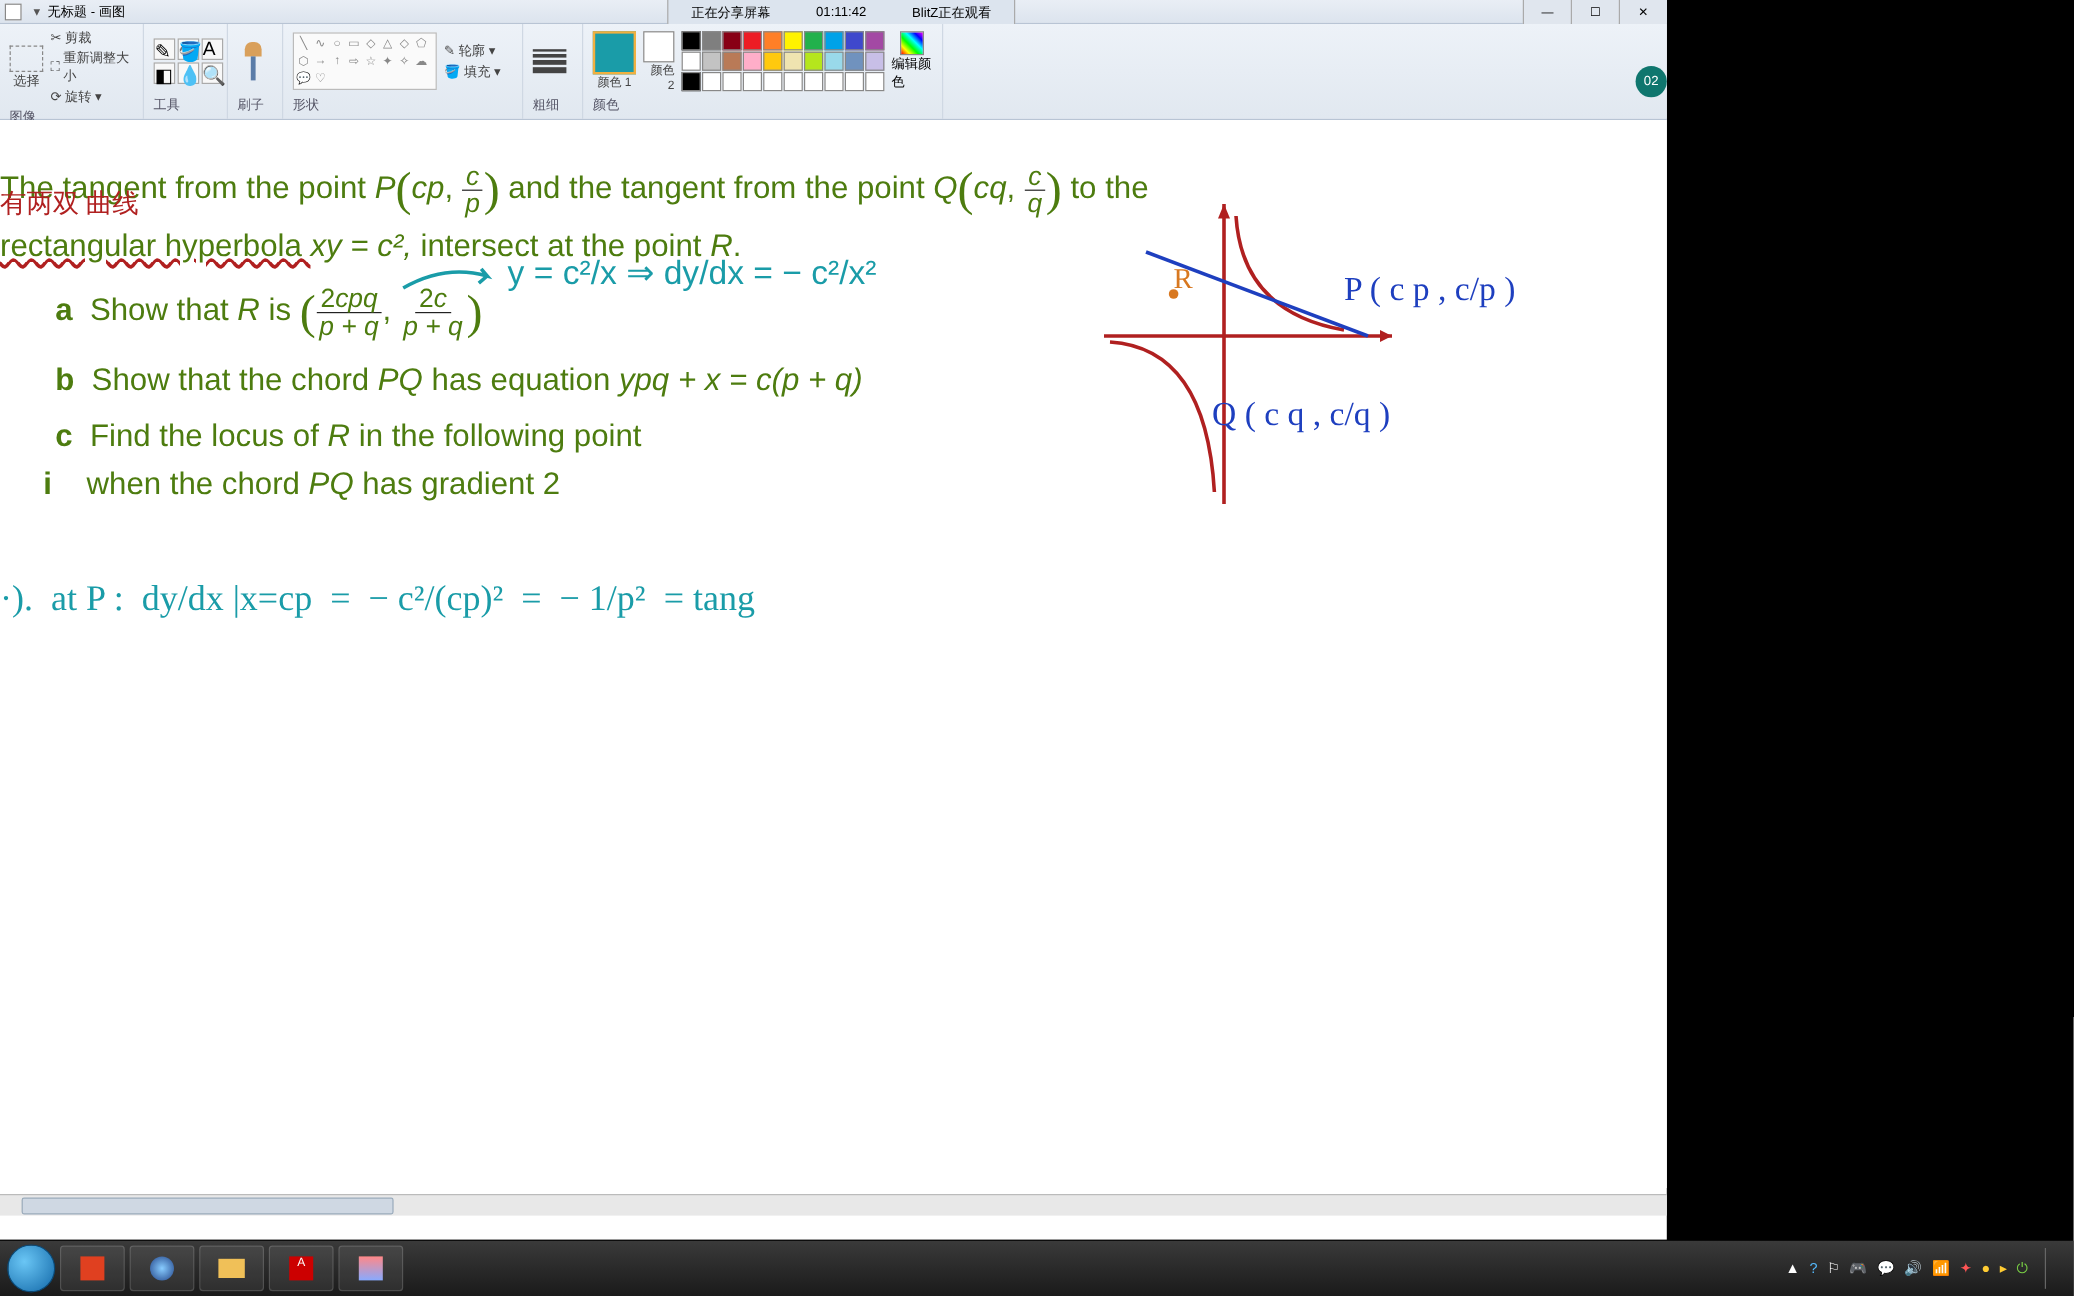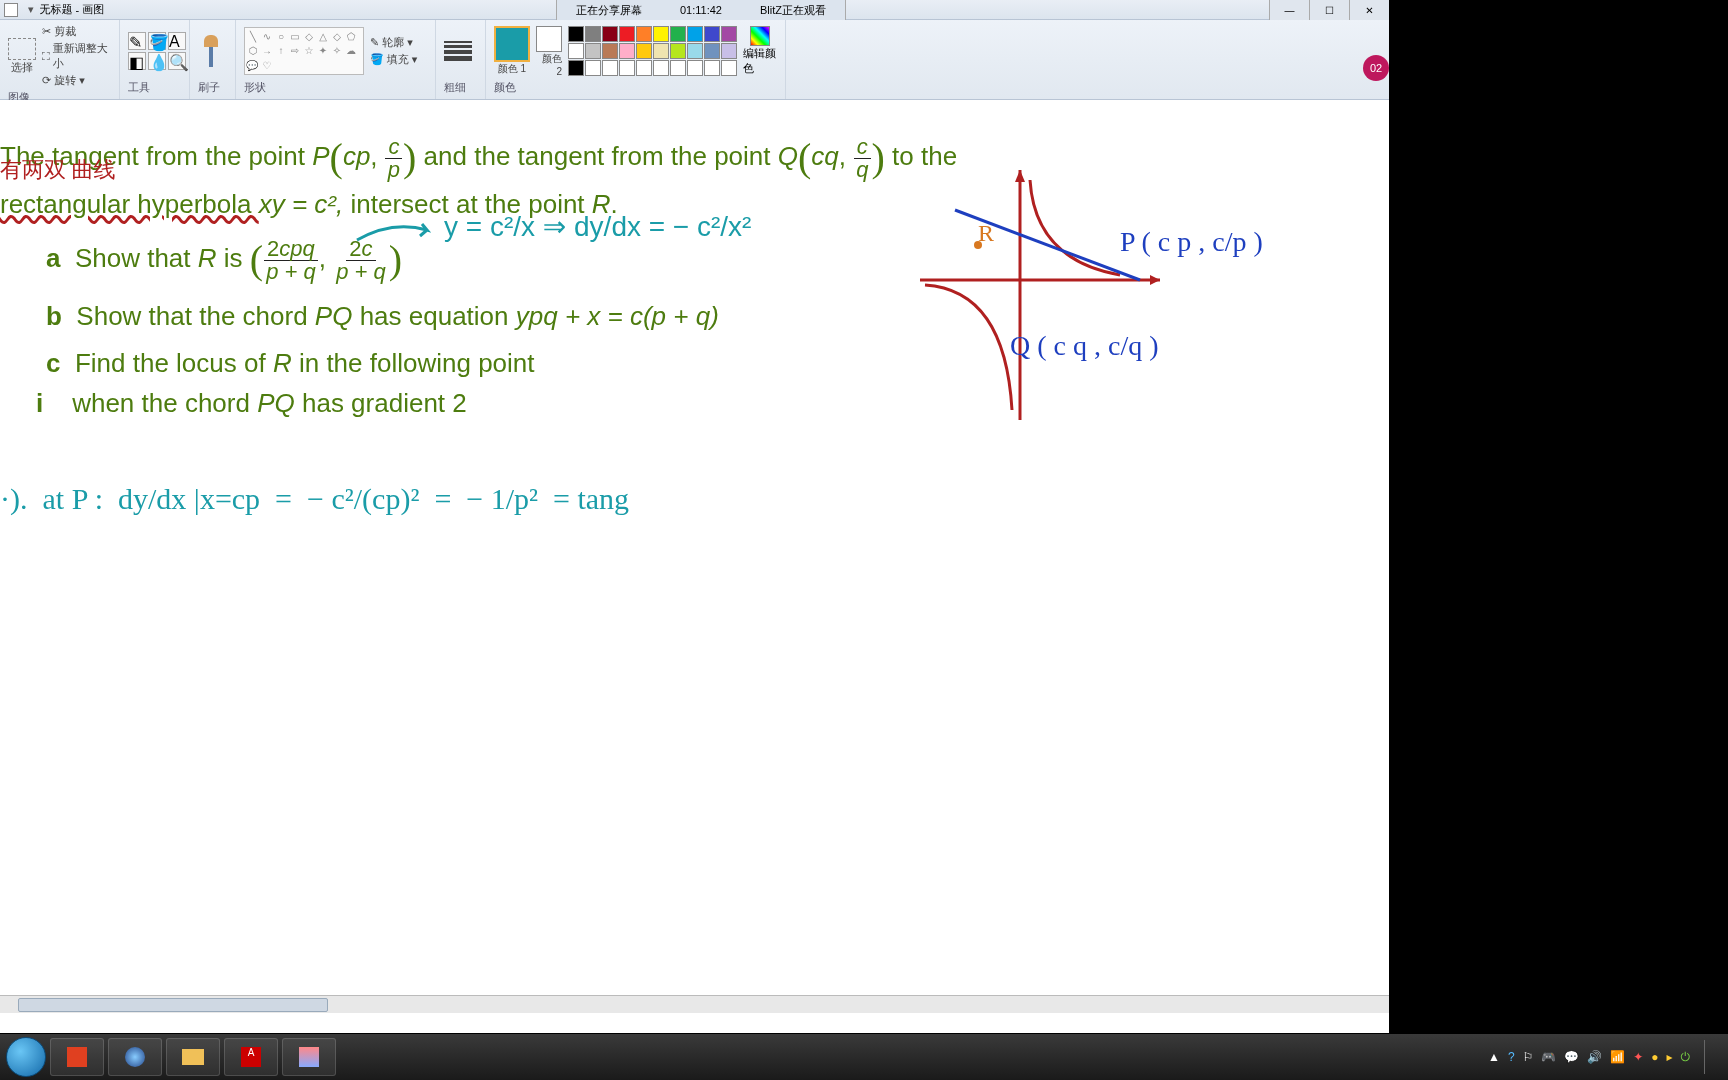--- a/index.html
+++ b/index.html
@@ -59,21 +59,21 @@
 .underline-wavy { text-decoration: wavy underline #b02020 3px; }
 
 .scrollbar-h { position: absolute; bottom: 20px; left: 0; width: 100%; height: 18px; background: #e8e8e8; border-top: 1px solid #bbb; }
 .scrollbar-h .thumb { position: absolute; left: 18px; width: 310px; height: 14px; top: 2px; background: #cfd8e3; border: 1px solid #9ab; border-radius: 2px; }
 
 .taskbar { position: absolute; bottom: 0; left: 0; width: 100%; height: 46px; background: linear-gradient(#3a3a3a, #1a1a1a); display: flex; align-items: center; padding: 0 6px; }
 .start-orb { width: 40px; height: 40px; border-radius: 50%; background: radial-gradient(circle at 35% 35%, #6ac6f5, #1268a8); border: 1px solid #0a4a78; }
 .task-item { width: 54px; height: 38px; margin-left: 4px; background: rgba(255,255,255,0.08); border: 1px solid rgba(255,255,255,0.15); border-radius: 3px; display: flex; align-items: center; justify-content: center; }
 .tray { margin-left: auto; display: flex; align-items: center; gap: 8px; color: #fff; font-size: 12px; padding-right: 8px; }
 
-.notif-badge { position: absolute; right: 0; top: 55px; width: 26px; height: 26px; border-radius: 50%; background: #be185d; color: #fff; display: flex; align-items: center; justify-content: center; font-size: 11px; }
+.notif-badge { position: absolute; right: 0; top: 55px; width: 26px; height: 26px; border-radius: 50%; background: #0f766e; color: #fff; display: flex; align-items: center; justify-content: center; font-size: 11px; }
 
 
 .graph-svg { position: absolute; top: 50px; left: 900px; }
 </style>
 </head>
 <body>
 
 <div class="main-window">
   <div class="titlebar">
     <div class="title-icon"></div>
@@ -265,21 +265,21 @@
         <b>b</b>&nbsp;&nbsp;<span>Show that the chord </span><span class="ital">PQ</span><span> has equation </span><span class="ital">ypq + x = c(p + q)</span>
       </div>
       <div class="item">
         <b>c</b>&nbsp;&nbsp;<span>Find the locus of </span><span class="ital">R</span><span> in the following point</span>
       </div>
       <div class="sub"><b>i</b>&nbsp;&nbsp;&nbsp;&nbsp;<span>when the chord </span><span class="ital">PQ</span><span> has gradient 2</span></div>
     </div>
 
     <div class="handwriting hw-red" style="top:55px; left:0; font-size:22px;">有两双 曲线</div>
 
-    <div class="handwriting hw-teal" style="top:110px; left:352px; font-size:28px;">
+    <div class="handwriting hw-teal" style="top:110px; left:331px; font-size:28px;">
       <svg width="85" height="40" style="vertical-align:middle">
           <path d="M 5 30 Q 40 10 75 20 L 70 14 M 75 20 L 68 26" stroke="#1a9ca8" stroke-width="3" fill="none"></path>
         </svg>
       <span>y = c²/x  ⇒  dy/dx = − c²/x²</span>
     </div>
 
     <div class="handwriting hw-teal" style="top:350px; left:0; font-size:30px; white-space:pre;margin-top:32px;">·).  at P :  dy/dx |x=cp  =  − c²/(cp)²  =  − 1/p²  = tang</div>
 
     <svg class="graph-svg" width="360" height="280">
 

